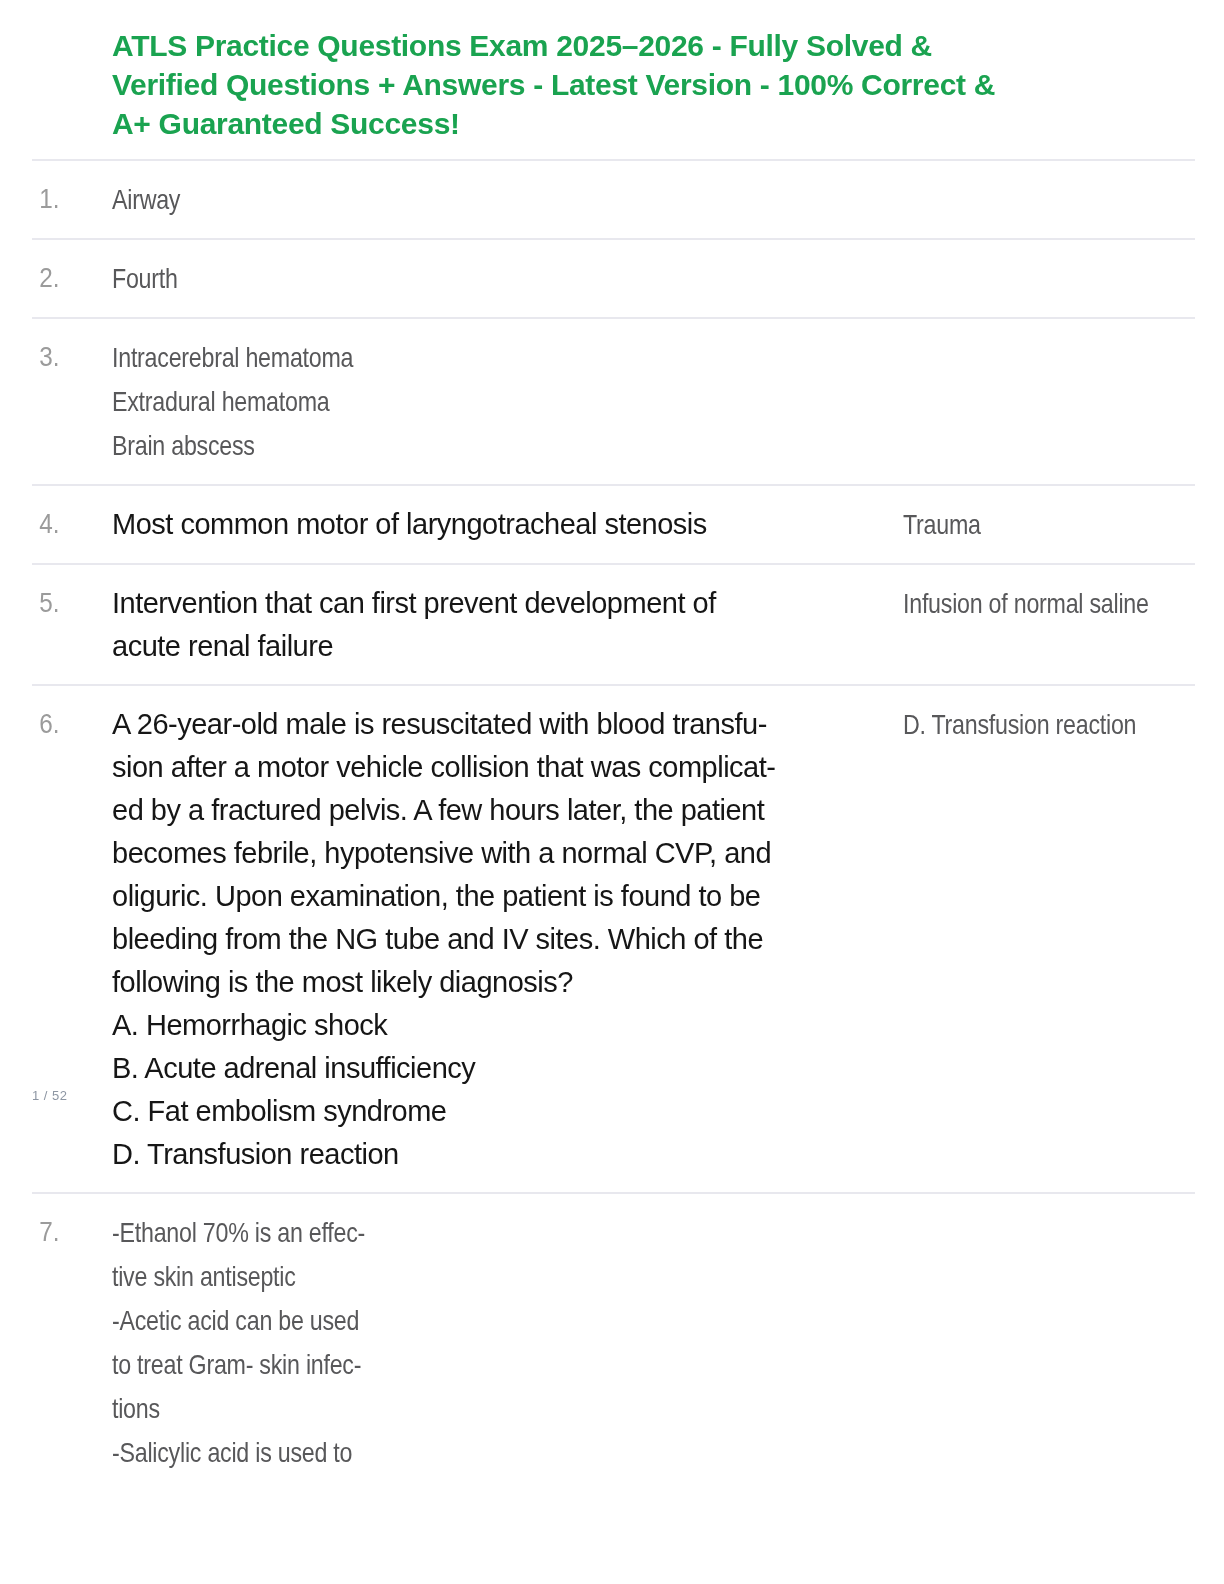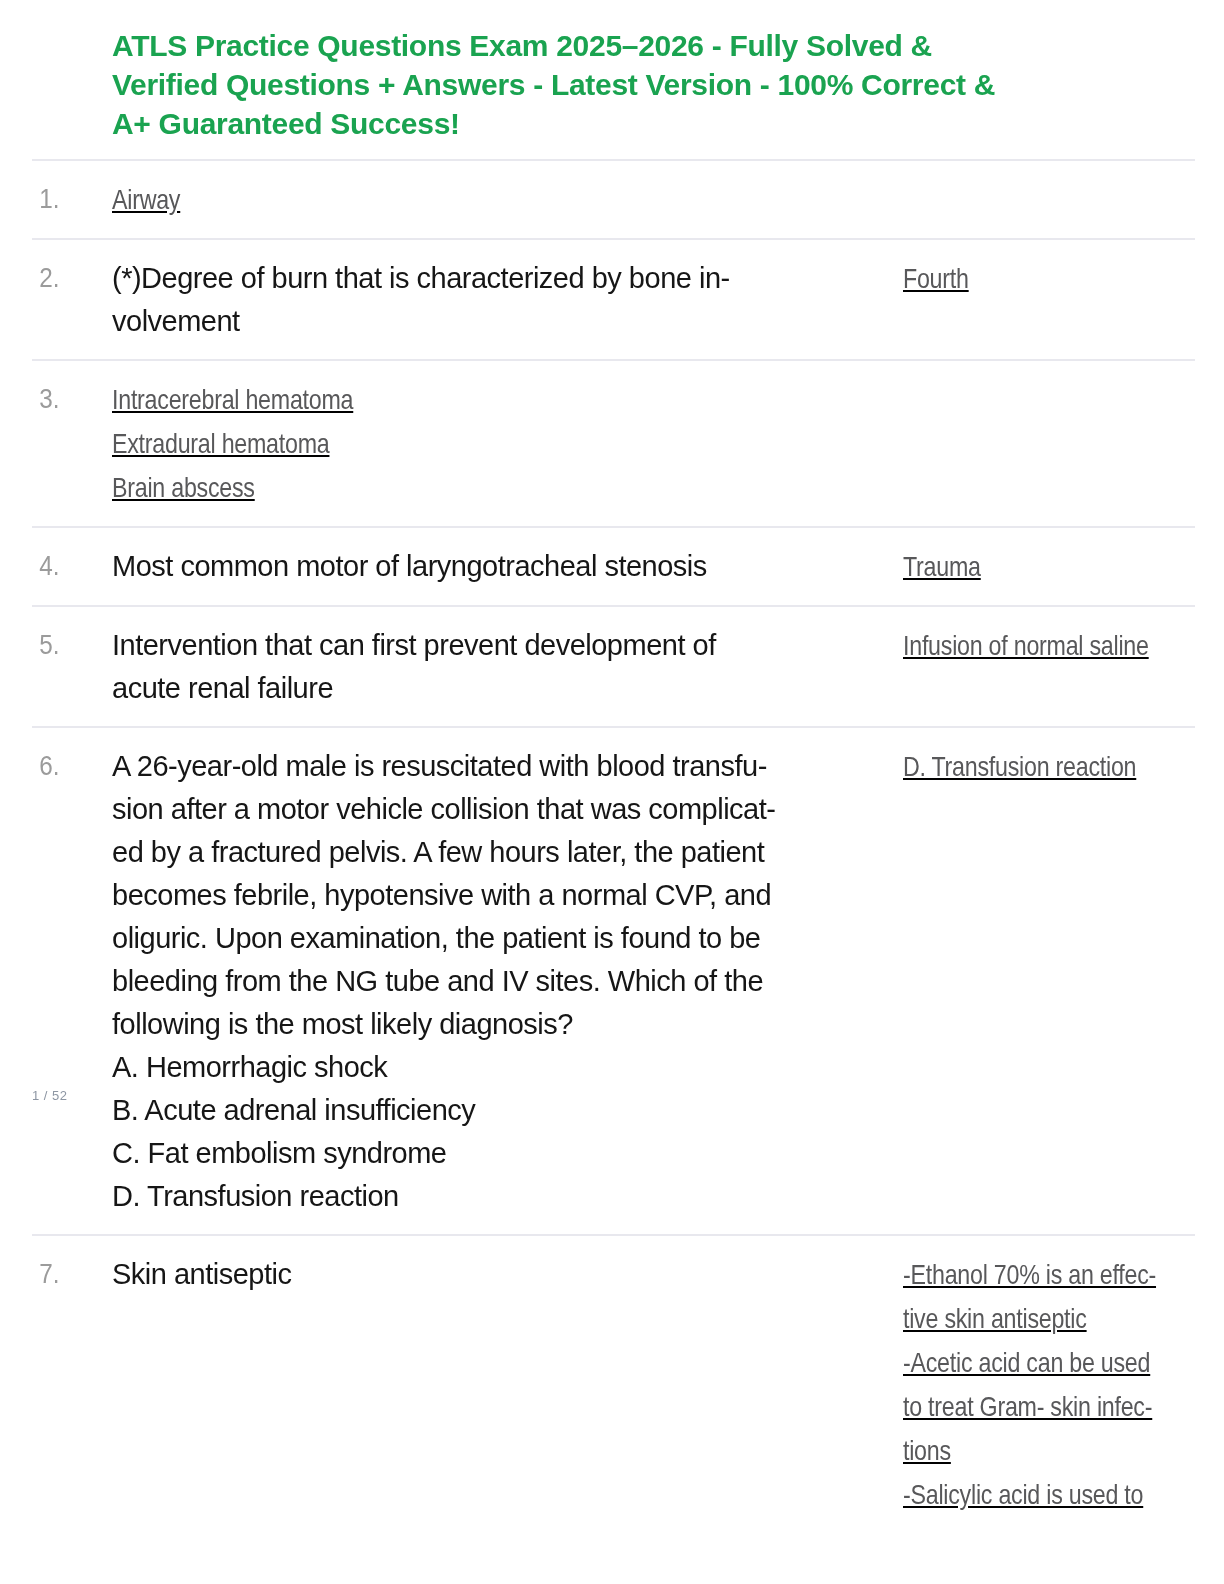--- a/index.html
+++ b/index.html
@@ -45,21 +45,21 @@
     transform-origin: left top;
   }
   .q-text {
     color: #161616;
     font-size: 29px;
     line-height: 43px;
     letter-spacing: -0.5px;
     white-space: pre-line;
     padding-right: 6px;
   }
-  .a-cell { position: relative; text-decoration: underline; }
+  .a-cell { position: relative; }
   .a-text {
     color: #58585a;
     font-weight: 300;
     font-size: 28px;
     line-height: 44px;
     letter-spacing: -0.3px;
     white-space: pre-line;
     width: 352px;
     transform: scaleX(0.83);
     transform-origin: left top;
@@ -87,22 +87,20 @@
 
   <div class="qa-row">
     <div class="q-num">1.</div>
     <div class="a-cell">
       <div class="a-text">Airway</div>
     </div>
   </div>
 
   <div class="qa-row">
     <div class="q-num">2.</div>
-    <div class="q-text">(*)Degree of burn that is characterized by bone in-
-volvement</div>
     <div class="a-cell">
       <div class="a-text">Fourth</div>
     </div>
   </div>
 
   <div class="qa-row">
     <div class="q-num">3.</div>
     <div class="a-cell">
       <div class="a-text">Intracerebral hematoma
 Extradural hematoma
@@ -140,21 +138,20 @@
 B. Acute adrenal insufficiency
 C. Fat embolism syndrome
 D. Transfusion reaction</div>
     <div class="a-cell">
       <div class="a-text">D. Transfusion reaction</div>
     </div>
   </div>
 
   <div class="qa-row">
     <div class="q-num">7.</div>
-    <div class="q-text">Skin antiseptic</div>
     <div class="a-cell">
       <div class="a-text">-Ethanol 70% is an effec-
 tive skin antiseptic
 -Acetic acid can be used
 to treat Gram- skin infec-
 tions
 -Salicylic acid is used to</div>
     </div>
   </div>
 

